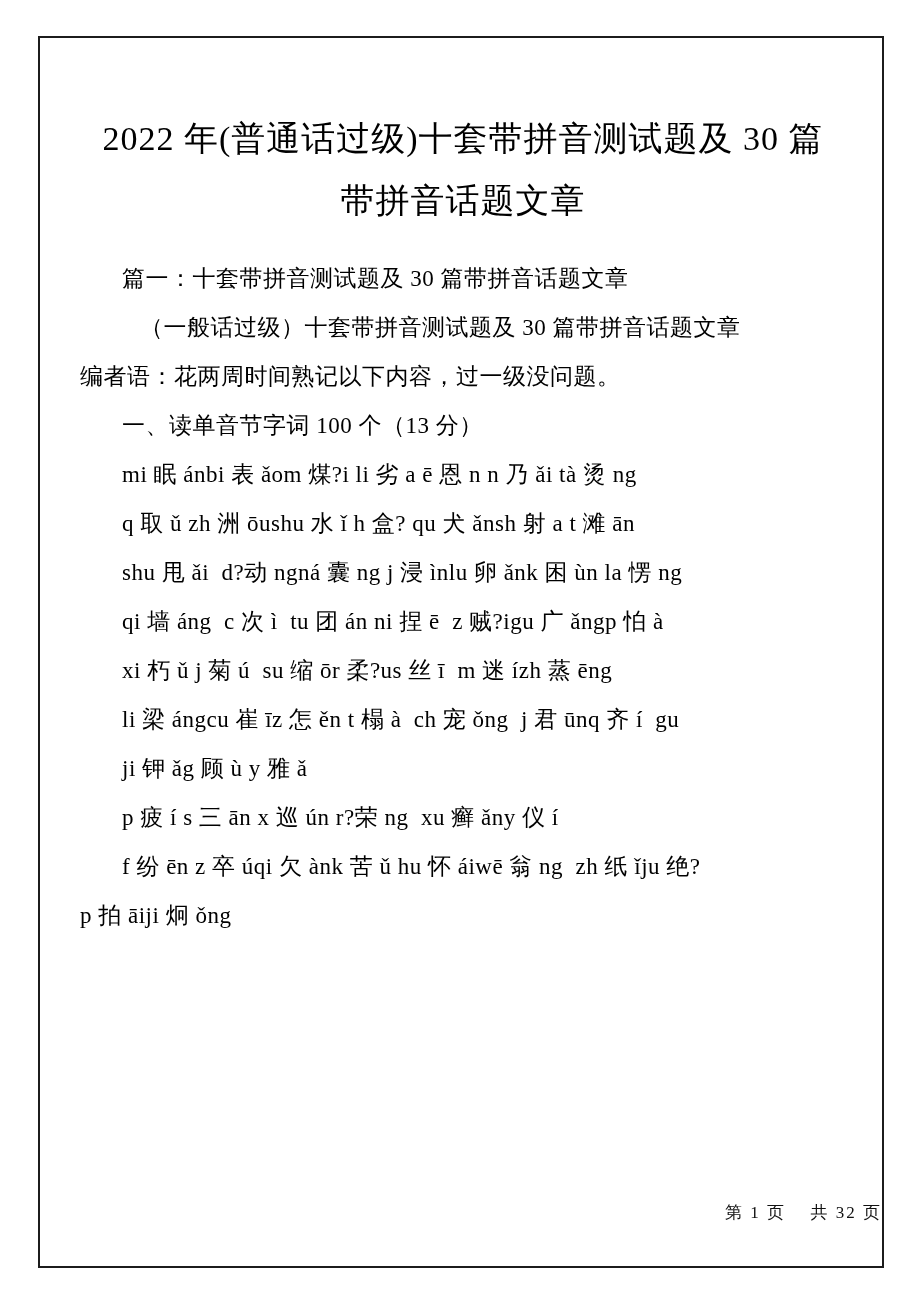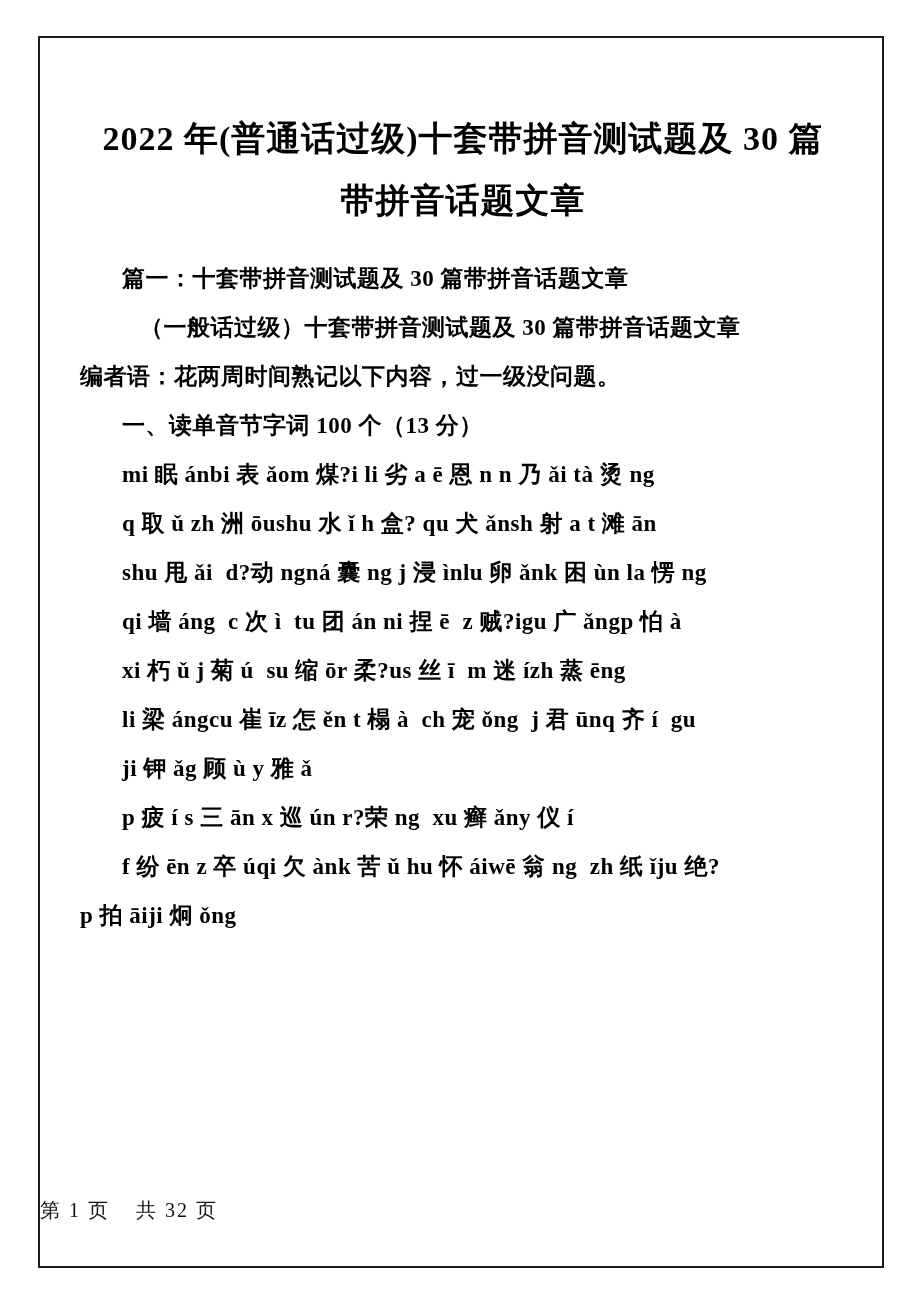--- a/index.html
+++ b/index.html
@@ -29,44 +29,43 @@
     position: absolute;
     left: 40px;
     right: 36px;
     top: 0;
   }
   .doc-title {
     margin-top: 70px;
     text-align: center;
     font-size: 34px;
     line-height: 62px;
-    font-weight: bold;
+    font-weight: normal;
     letter-spacing: 1px;
   }
   .doc-body {
     margin-top: 22px;
-    font-weight: bold;
   }
   .body-line {
     font-size: 23px;
     height: 49px;
     line-height: 49px;
     white-space: pre;
     letter-spacing: 0.5px;
   }
   .indent-0 { padding-left: 0; }
   .indent-1 { padding-left: 42px; }
   .indent-2 { padding-left: 60px; }
   .page-footer {
     position: absolute;
     left: 0;
     right: 0;
     bottom: 42px;
-    text-align: left;
-    font-size: 20px;
+    text-align: right;
+    font-size: 17px;
     color: #111111;
   }
   .page-footer .footer-part {
     display: inline-block;
     letter-spacing: 2px;
   }
   .page-footer .footer-gap {
     display: inline-block;
     width: 16px;
   }

